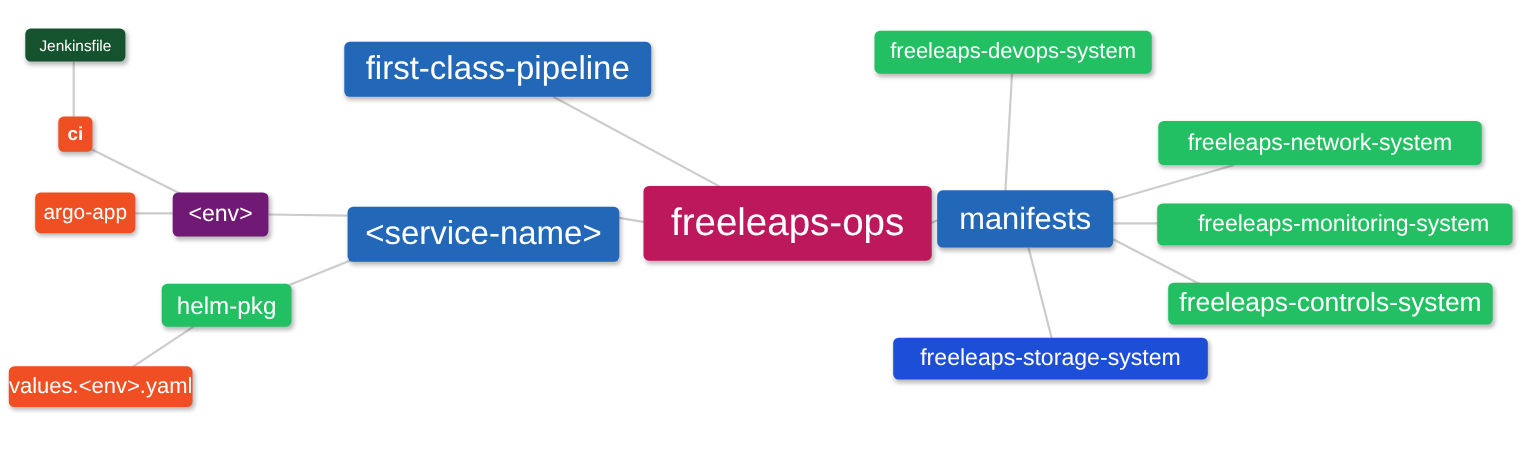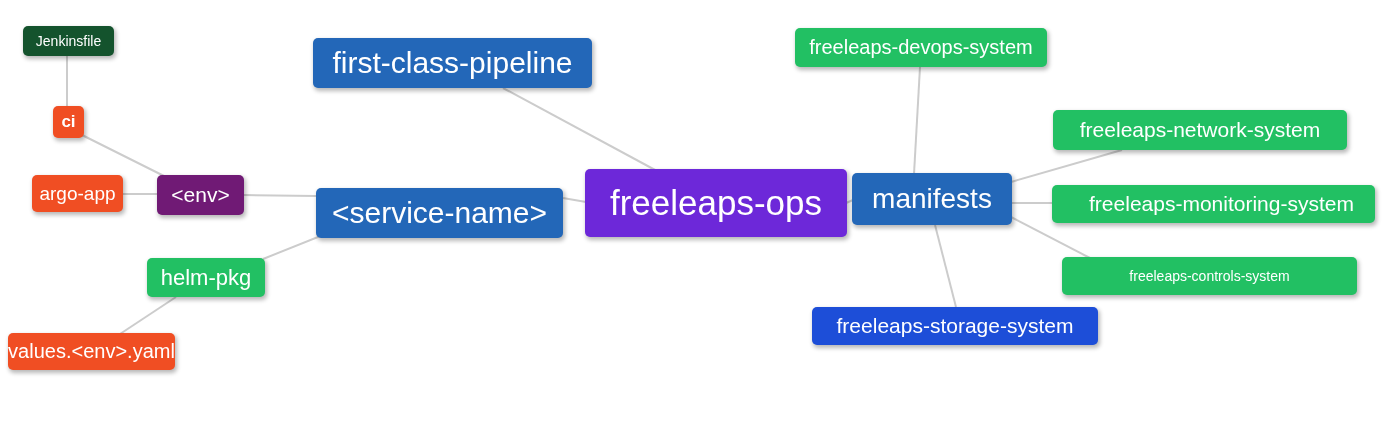--- a/index.html
+++ b/index.html
@@ -42,21 +42,21 @@
   .n-env                  { left: 157px; top: 175px; width: 87px;  height: 40px; font-size: 21px; }
   .n-helm-pkg             { left: 147px; top: 258px; width: 118px; height: 39px; font-size: 22px; }
   .n-values-env-yaml      { left: 8px;   top: 333px; width: 167px; height: 37px; font-size: 20px; }
   .n-first-class-pipeline { left: 313px; top: 38px;  width: 279px; height: 50px; font-size: 30px; }
   .n-service-name         { left: 316px; top: 188px; width: 247px; height: 50px; font-size: 30px; }
   .n-freeleaps-ops        { left: 585px; top: 169px; width: 262px; height: 68px; font-size: 35px; }
   .n-manifests            { left: 852px; top: 173px; width: 160px; height: 52px; font-size: 28px; }
   .n-devops               { left: 795px; top: 28px;  width: 252px; height: 39px; font-size: 20px; }
   .n-network              { left: 1053px;top: 110px; width: 294px; height: 40px; font-size: 21px; }
   .n-monitoring           { left: 1052px;top: 185px; width: 323px; height: 38px; font-size: 21px; }
-  .n-controls             { left: 1062px;top: 257px; width: 295px; height: 38px; font-size: 14px; }
+  .n-controls             { left: 1062px;top: 257px; width: 295px; height: 38px; font-size: 24px; }
   .n-storage              { left: 812px; top: 307px; width: 286px; height: 38px; font-size: 21px; }
 </style>
 </head>
 <body>
 
 <div class="canvas">
 
   <svg class="edges" viewBox="0 0 1390 421">
     <line x1="67" y1="56" x2="67" y2="106" stroke-width="2" stroke="#cccccc"></line>
     <line x1="80" y1="134" x2="166" y2="177" stroke-width="2" stroke="#cccccc"></line>
@@ -75,21 +75,21 @@
   </svg>
 
   <div class="node n-jenkinsfile" style="background: #14532d;">Jenkinsfile</div>
   <div class="node n-ci" style="background: rgb(240, 78, 35);">ci</div>
   <div class="node n-argo-app" style="background: rgb(240, 78, 35);">argo-app</div>
   <div class="node n-env" style="background: #701a75;">&lt;env&gt;</div>
   <div class="node n-helm-pkg" style="background: rgb(34, 192, 99);">helm-pkg</div>
   <div class="node n-values-env-yaml" style="background: rgb(240, 78, 35);">values.&lt;env&gt;.yaml</div>
   <div class="node n-first-class-pipeline" style="background: rgb(35, 103, 184);">first-class-pipeline</div>
   <div class="node n-service-name" style="background: rgb(35, 103, 184);">&lt;service-name&gt;</div>
-  <div class="node n-freeleaps-ops" style="background: #6d28d9;">freeleaps-ops</div>
+  <div class="node n-freeleaps-ops" style="background: #be185d;">freeleaps-ops</div>
   <div class="node n-manifests" style="background: rgb(35, 103, 184);">manifests</div>
   <div class="node n-devops" style="background: rgb(34, 192, 99);">freeleaps-devops-system</div>
   <div class="node n-network" style="background: rgb(34, 192, 99);">freeleaps-network-system</div>
   <div class="node n-monitoring" style="background: rgb(34, 192, 99); padding-left: 16px;">freeleaps-monitoring-system</div>
   <div class="node n-controls" style="background: rgb(34, 192, 99);">freeleaps-controls-system</div>
   <div class="node n-storage" style="background: #1d4ed8;">freeleaps-storage-system</div>
 
 </div>
 
 </body></html>

